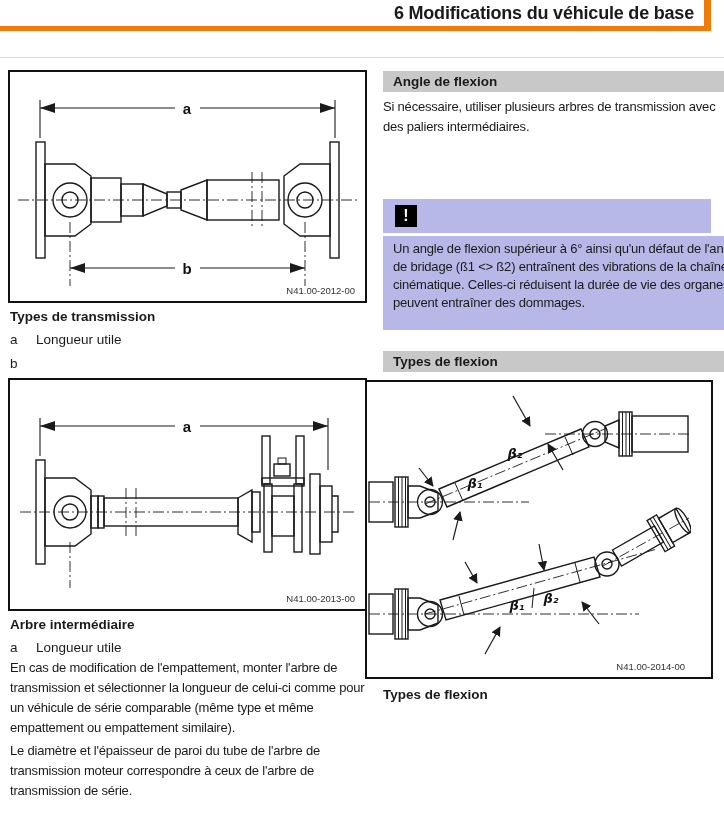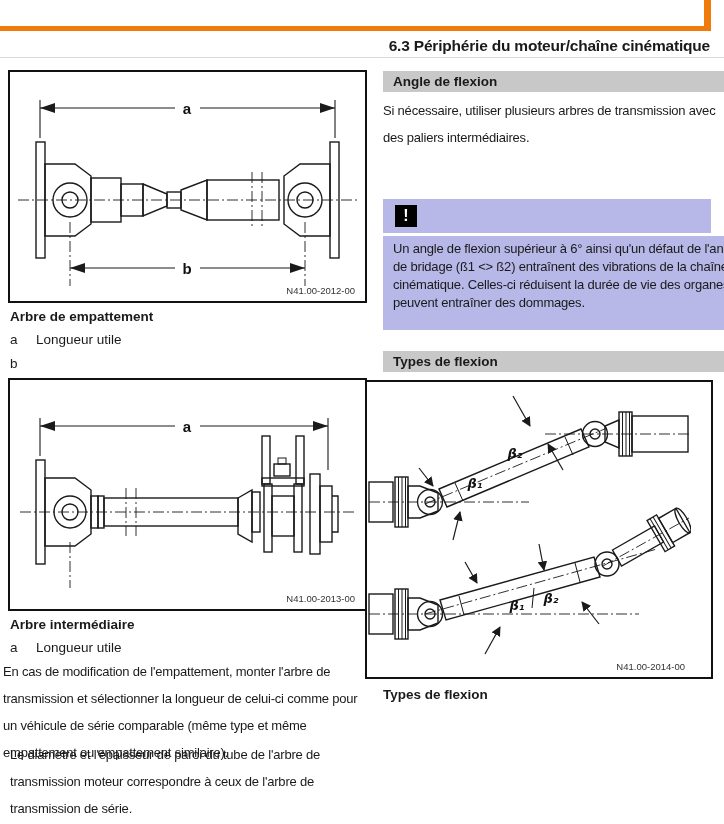--- a/index.html
+++ b/index.html
@@ -24,22 +24,22 @@
   #cap1{left:10px; top:309px;}
   #cap2{left:10px; top:617px;}
   #cap3{left:383px; top:687px;}
 
   .legend-row{position:absolute; font-size:13.5px; display:flex;}
   .legend-key{width:26px; flex:0 0 26px;}
   #leg1a{left:10px; top:332px;}
   #leg1b{left:10px; top:356px;}
   #leg2a{left:10px; top:640px;}
 
-  .para{position:absolute; font-size:13px; line-height:27px; letter-spacing:-0.2px;}
-  #lpara1{left:3px; top:658px; width:358px;}
+  .para{position:absolute; font-size:13px; line-height:20px; letter-spacing:-0.2px;}
+  #lpara1{left:10px; top:658px; width:358px;}
   #lpara2{left:10px; top:741px; width:358px;}
   #rpara1{left:383px; top:97px; width:336px;}
   #rpara2{left:383px; top:138px; width:340px;}
 
   .hdr-bar{position:absolute; width:368px; height:21px; background:var(--bar,#c8c8c8);
     font-size:13.5px; font-weight:700; line-height:21px; padding-left:10px; box-sizing:border-box;}
   #hdr1{left:383px; top:71px;}
   #hdr2{left:383px; top:351px;}
 
   #note-icon-bar{position:absolute; left:383px; top:199px; width:328px; height:34px; background:var(--note,#b7b8e8);}
@@ -57,23 +57,23 @@
   .arrow{stroke:#1a1a1a; stroke-width:1.2; fill:none;}
   .dim{font:bold 15px "Liberation Sans",sans-serif; text-anchor:middle; fill:#111;}
   .beta{font:italic bold 13px "DejaVu Sans",sans-serif; text-anchor:middle; fill:#111;}
   .ref{font:9.5px "Liberation Sans",sans-serif; fill:#333;}
 </style>
 </head>
 <body>
 
 <div id="page" style="--accent: #ee7b0c; --bar: #c8c8c8; --note: #b7b8e8;">
 
+  <div id="chapter-title">6 Modifications du véhicule de base</div>
   <div id="orange-rule"></div>
   <div id="orange-tab"></div>
-  <div id="section-title">6.3 Périphérie du moteur/chaîne cinématique</div>
   <div id="section-rule"></div>
 
   <div id="fig1" class="fig">
     <svg width="355" height="229" viewBox="0 0 355 229">
       <line class="cl" x1="8" y1="128" x2="347" y2="128"></line>
       <rect class="d" x="26" y="70" width="9" height="116"></rect>
       <path class="d" d="M35 92 h30 l16 12 v48 l-16 12 h-30 z"></path>
       <circle class="d" cx="60" cy="128" r="17"></circle>
       <circle class="d" cx="60" cy="128" r="8"></circle>
       <rect class="d" x="81" y="106" width="30" height="44"></rect>
@@ -100,21 +100,21 @@
       <line class="cl" x1="60" y1="150" x2="60" y2="214"></line>
       <line class="cl" x1="295" y1="150" x2="295" y2="214"></line>
       <line class="dl" x1="60" y1="196" x2="165" y2="196"></line>
       <line class="dl" x1="190" y1="196" x2="295" y2="196"></line>
       <path class="df" d="M60 196 l15 -5 v10 z"></path>
       <path class="df" d="M295 196 l-15 -5 v10 z"></path>
       <text class="dim" x="177" y="202">b</text>
       <text class="ref" x="345" y="222" text-anchor="end">N41.00-2012-00</text>
     </svg>
   </div>
-  <div id="cap1" class="caption">Arbre de empattement</div>
+  <div id="cap1" class="caption">Types de transmission</div>
   <div id="leg1a" class="legend-row">
     <span class="legend-key">a</span>
     <span>Longueur utile</span>
   </div>
   <div id="leg1b" class="legend-row">
     <span class="legend-key">b</span>
   </div>
 
   <div id="fig2" class="fig">
     <svg width="355" height="229" viewBox="0 0 355 229">

